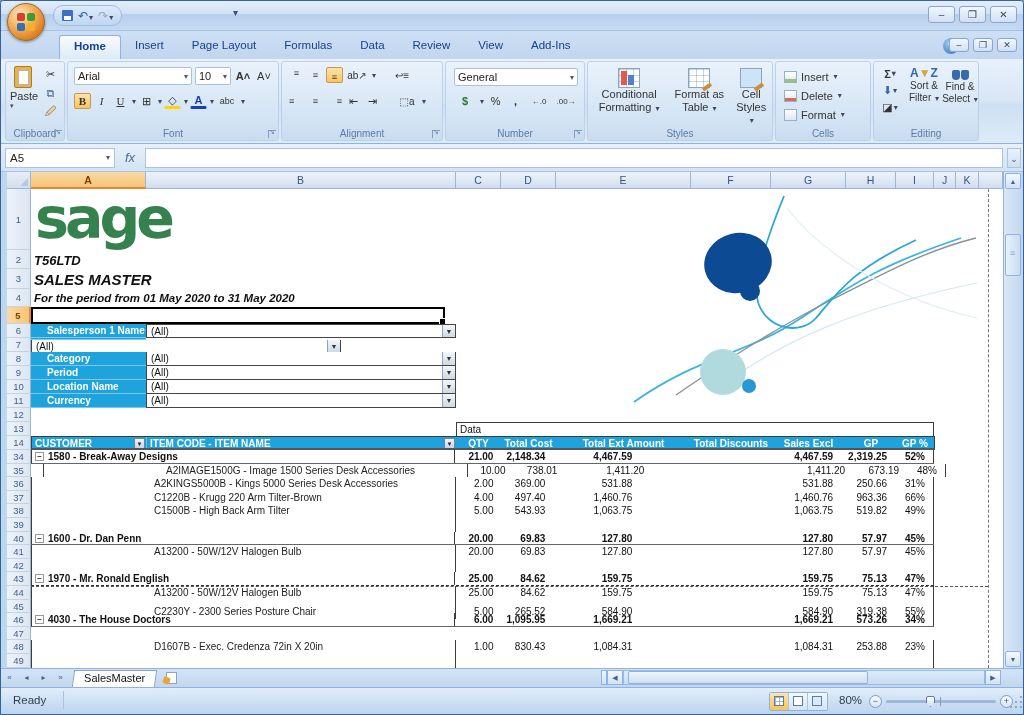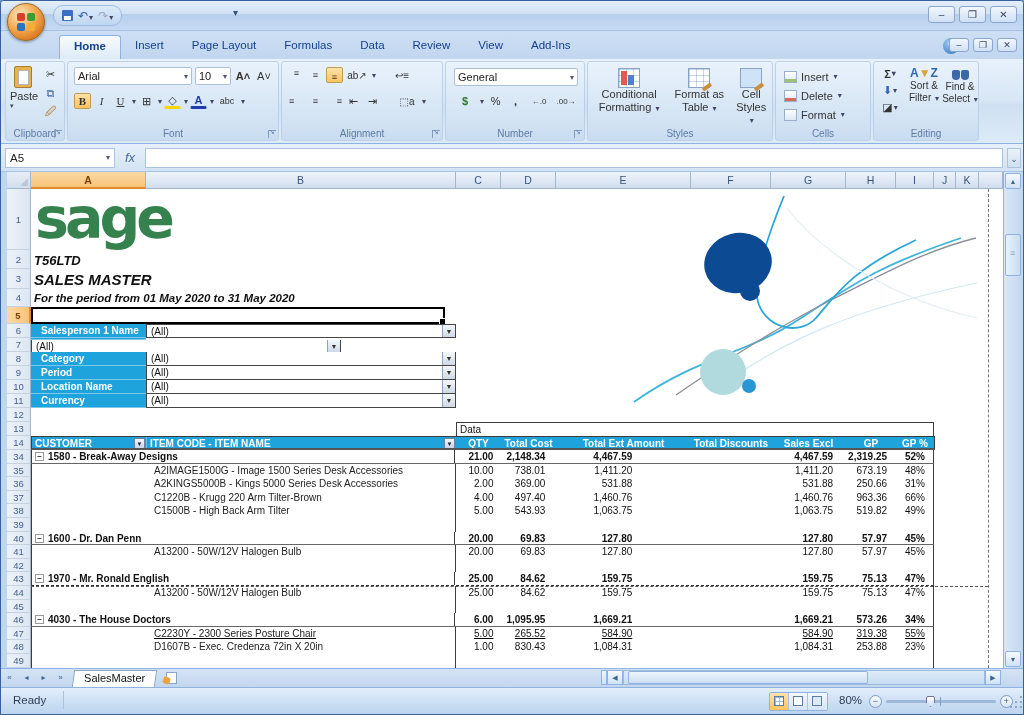--- a/index.html
+++ b/index.html
@@ -92,21 +92,21 @@
   #logo { position:absolute; left:28px; top:18px; font-size:57px; font-weight:bold; letter-spacing:-4px; color:#35824e;
     font-family:"DejaVu Sans", sans-serif; line-height:1; }
   .titleline { position:absolute; left:27px; font-weight:bold; font-style:italic; color:#111; }
   #company { top:81px; font-size:13px; }
   #report-title { top:99px; font-size:15px; }
   #period { top:120px; font-size:11.5px; }
   #selectionA5 { position:absolute; left:24px; top:135px; width:414px; height:17px; border:2px solid #000; }
   #selectionA5:after { content:""; position:absolute; right:-3px; bottom:-3px; width:5px; height:5px; background:#000; border:1px solid #fff; }
 
   .filterrow { position:absolute; left:24px; height:14px; display:flex; }
-  .flabel { width:115px; background:#1fa3dc; color:#fff; font-weight:bold; font-size:10px; padding:1px 2px 0 10px;
+  .flabel { width:115px; background:#1fa3dc; color:#fff; font-weight:bold; font-size:10px; padding:1px 2px 0 16px;
     border-bottom:1px solid #7fc9e8; white-space:nowrap; overflow:hidden; }
   .fvalue { width:310px; background:#fff; border:1px solid #444; border-top-width:0; font-size:10px; color:#111;
     padding:1px 2px 0 4px; position:relative; }
   .filterrow:first-of-type .fvalue { border-top-width:1px; }
   .fdrop { position:absolute; right:0; top:0; bottom:0; width:13px; background:linear-gradient(#f4f7fb,#cdd9e8);
     border-left:1px solid #8ca4c0; font-size:7px; color:#333; text-align:center; line-height:13px; }
 
   #databox { position:absolute; left:449px; top:250px; width:478px; height:14px; border:1px solid #3c3c3c; border-bottom:none;
     font-size:10px; color:#111; padding:1px 0 0 3px; background:#fff; }
   #tblheader { position:absolute; left:24px; top:264px; height:14px; display:flex; }
@@ -509,21 +509,21 @@
             <div class="ncell g"><span class="minusbox">−</span>1580 - Break-Away Designs</div>
             <div class="num w-q">21.00</div>
             <div class="num w-c">2,148.34</div>
             <div class="num w-e">4,467.59</div>
             <div class="num w-d"></div>
             <div class="num w-s">4,467.59</div>
             <div class="num w-g">2,319.25</div>
             <div class="num w-p">52%</div>
           </div>
         </div>
-        <div class="drow" style="top: 291.6px;">
+        <div class="drow" style="top: 291.6px; margin-left: 12px;">
           <div class="trow">
             <div class="ncell i">A2IMAGE1500G - Image 1500 Series Desk Accessories</div>
             <div class="num w-q">10.00</div>
             <div class="num w-c">738.01</div>
             <div class="num w-e">1,411.20</div>
             <div class="num w-d"></div>
             <div class="num w-s">1,411.20</div>
             <div class="num w-g">673.19</div>
             <div class="num w-p">48%</div>
           </div>
@@ -653,21 +653,21 @@
             <div class="ncell g"><span class="minusbox">−</span>4030 - The House Doctors</div>
             <div class="num w-q">6.00</div>
             <div class="num w-c">1,095.95</div>
             <div class="num w-e">1,669.21</div>
             <div class="num w-d"></div>
             <div class="num w-s">1,669.21</div>
             <div class="num w-g">573.26</div>
             <div class="num w-p">34%</div>
           </div>
         </div>
-        <div class="drow" style="top: 455px; text-decoration: underline;">
+        <div class="drow" style="top: 433px;">
           <div class="trow">
             <div class="ncell i">C2230Y - 2300 Series Posture Chair</div>
             <div class="num w-q">5.00</div>
             <div class="num w-c">265.52</div>
             <div class="num w-e">584.90</div>
             <div class="num w-d"></div>
             <div class="num w-s">584.90</div>
             <div class="num w-g">319.38</div>
             <div class="num w-p">55%</div>
           </div>

